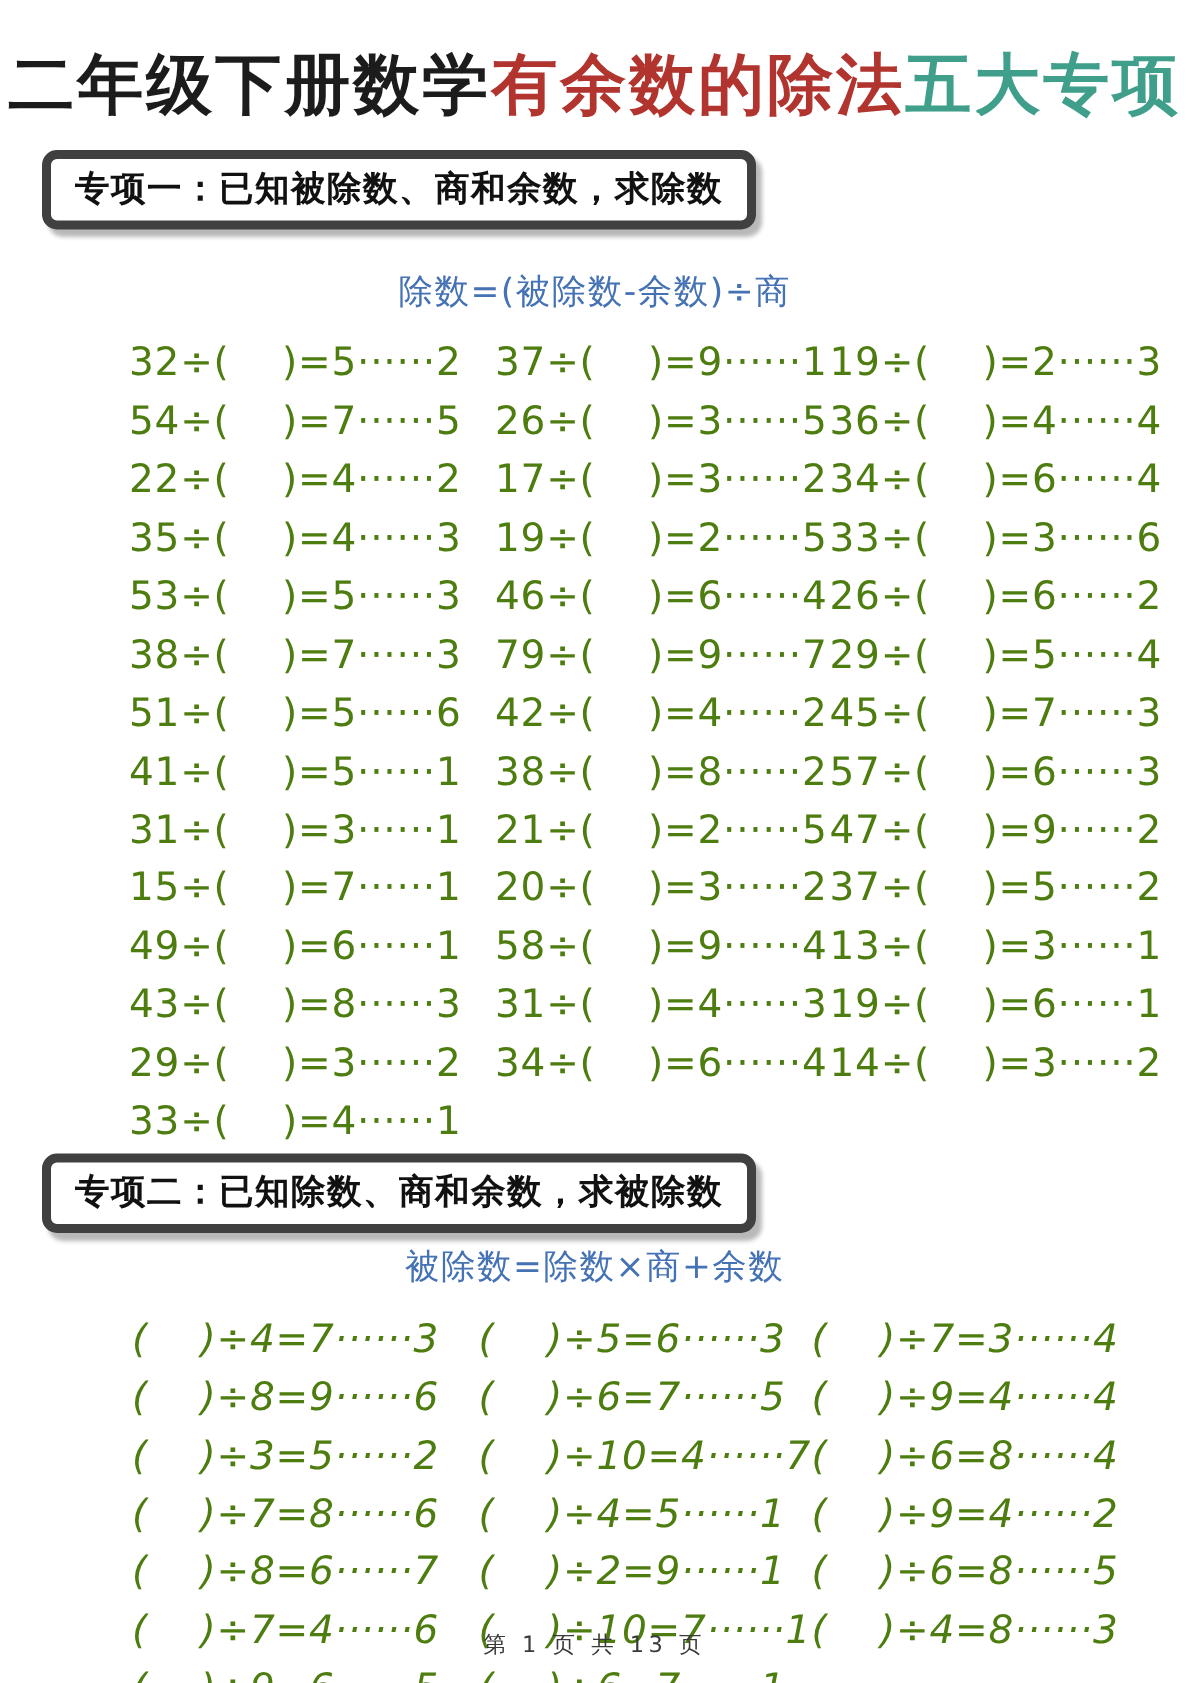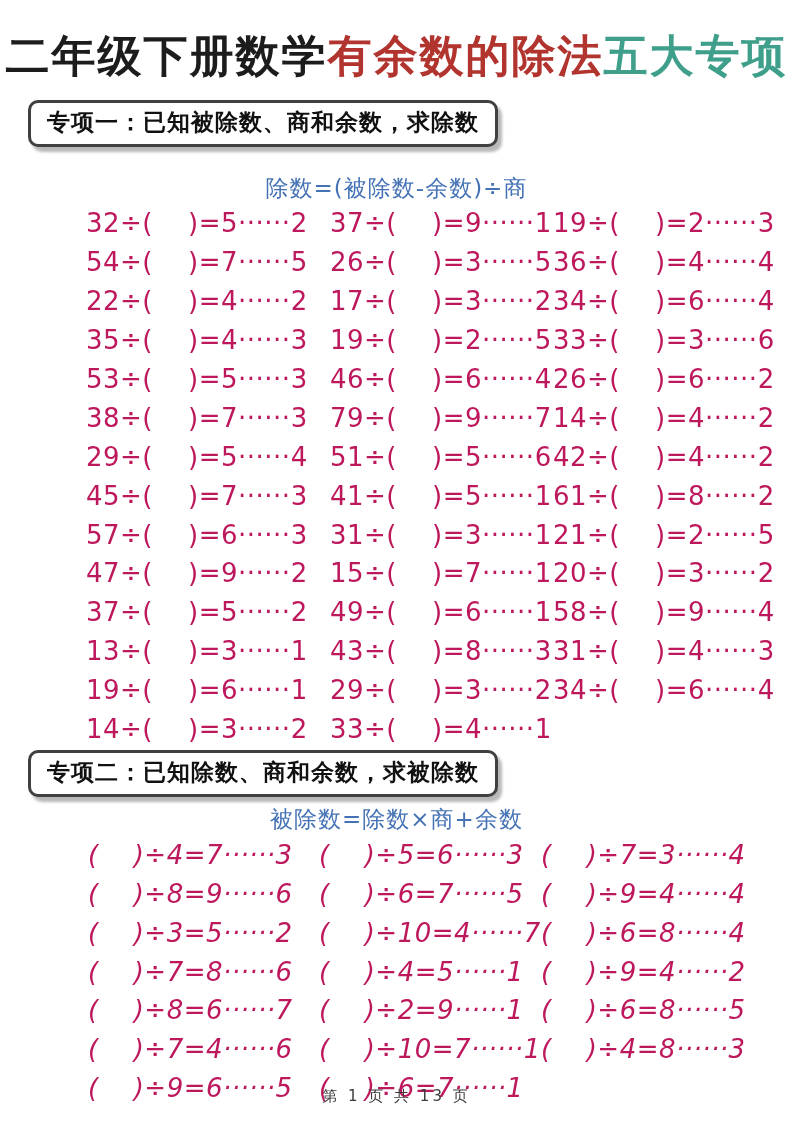--- a/index.html
+++ b/index.html
@@ -19,21 +19,21 @@
     font-size:44px;
     line-height:58px;
     letter-spacing:2px;
     white-space:nowrap;
   }
 
   .sec-header {
     display:inline-block;
     margin-left:28px;
     margin-top:14px;
-    border:3px solid #404040;
+    border:6px solid #404040;
     border-radius:10px;
     padding:4px 16px 6px 16px;
     font-size:23px;
     font-weight:700;
     color:#111111;
     background:#ffffff;
     box-shadow:4px 5px 3px rgba(0,0,0,0.28);
     letter-spacing:1px;
     white-space:nowrap;
   }
@@ -44,22 +44,22 @@
     font-size:23px;
     font-weight:500;
     margin-top:7px;
     letter-spacing:1px;
   }
 
   .grid {
     display:grid;
     grid-auto-rows:38.9px;
     font-size:26px;
-    color:#be185d;
-    margin-top:0;
+    color:#4d7c0f;
+    margin-top:13px;
   }
   .grid1 { grid-template-columns:244px 223px auto; padding-left:86px; }
   .grid2 { grid-template-columns:231px 222px auto; padding-left:88px;font-style:italic; }
   .cell {
     white-space:pre;
     display:flex;
     align-items:center;
     letter-spacing:0.5px;
   }
 
@@ -95,27 +95,26 @@
         <div class="cell">17÷(    )=3······2</div>
         <div class="cell">34÷(    )=6······4</div>
         <div class="cell">35÷(    )=4······3</div>
         <div class="cell">19÷(    )=2······5</div>
         <div class="cell">33÷(    )=3······6</div>
         <div class="cell">53÷(    )=5······3</div>
         <div class="cell">46÷(    )=6······4</div>
         <div class="cell">26÷(    )=6······2</div>
         <div class="cell">38÷(    )=7······3</div>
         <div class="cell">79÷(    )=9······7</div>
-        <div class="cell">14÷(    )=4······2</div>
         <div class="cell">29÷(    )=5······4</div>
         <div class="cell">51÷(    )=5······6</div>
         <div class="cell">42÷(    )=4······2</div>
         <div class="cell">45÷(    )=7······3</div>
         <div class="cell">41÷(    )=5······1</div>
-        <div class="cell">61÷(    )=8······2</div>
+        <div class="cell">38÷(    )=8······2</div>
         <div class="cell">57÷(    )=6······3</div>
         <div class="cell">31÷(    )=3······1</div>
         <div class="cell">21÷(    )=2······5</div>
         <div class="cell">47÷(    )=9······2</div>
         <div class="cell">15÷(    )=7······1</div>
         <div class="cell">20÷(    )=3······2</div>
         <div class="cell">37÷(    )=5······2</div>
         <div class="cell">49÷(    )=6······1</div>
         <div class="cell">58÷(    )=9······4</div>
         <div class="cell">13÷(    )=3······1</div>

